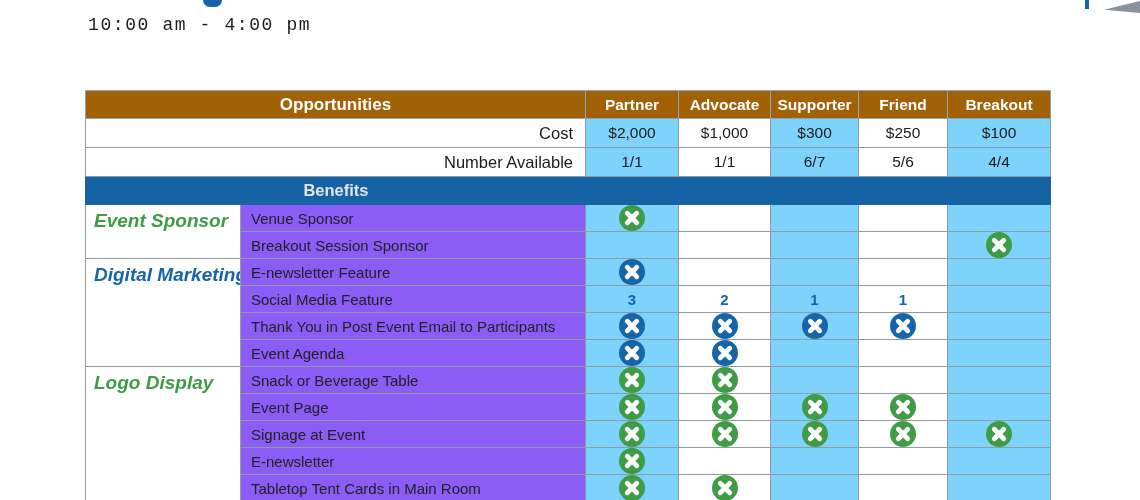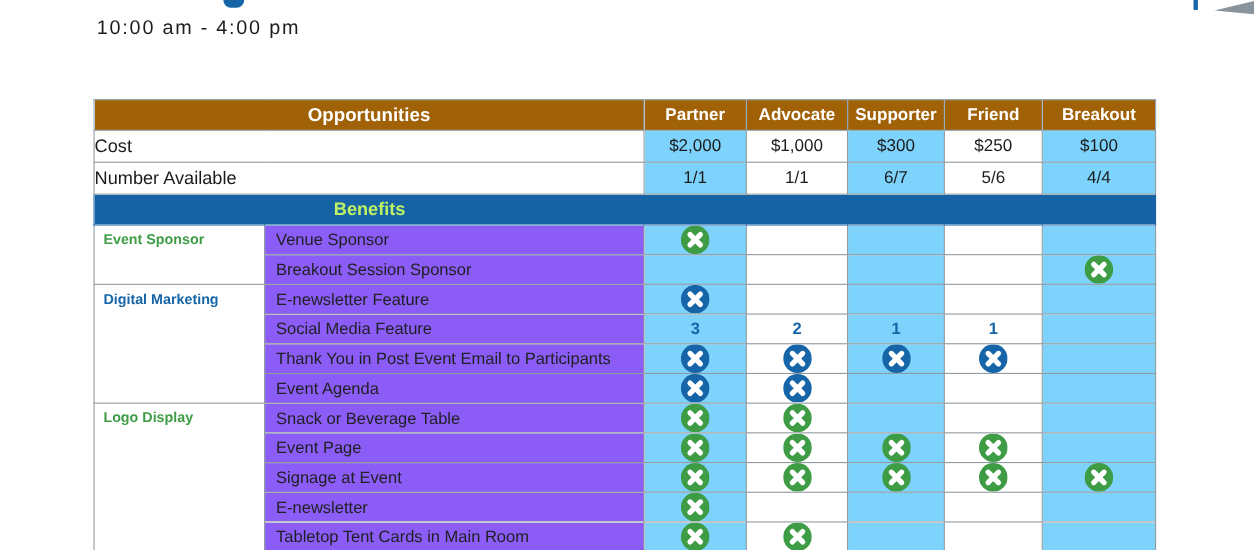--- a/index.html
+++ b/index.html
@@ -12,39 +12,39 @@
   .frag-arc{position:absolute;left:203px;top:0;width:19px;height:7px;
     background:#1565A8;border-radius:0 0 10px 10px;}
   .frag-bar{position:absolute;left:1085px;top:0;width:4px;height:9px;background:#1565A8;}
   .frag-wedge{position:absolute;left:1104px;top:1px;width:36px;height:12px;
     background:#89939C;clip-path:polygon(0 72%,100% 0,100% 100%);}
 
   
   .title-block{position:absolute;left:88px;top:9px;}
   .event-title{margin:0;font-size:22px;font-weight:400;letter-spacing:1.8px;
     color:#1c1c1c;line-height:28px;white-space:nowrap;}
-  .event-time{margin:4px 0 0 0;font-size:18px;letter-spacing:1.6px;color:#1c1c1c;line-height:24px;}
+  .event-time{margin:4px 0 0 0;font-size:18px;letter-spacing:1.6px;color:#1c1c1c;line-height:24px;font-family:Liberation Mono, monospace;}
 
   
   .sheet{position:absolute;left:85px;top:90px;}
   table{border-collapse:collapse;table-layout:fixed;width:965px;}
   td,th{border:1px solid #919B9F;padding:0;overflow:hidden;}
   .hdr-row{height:28px;}
   .hdr-row th{background:#a16207;color:#ffffff;border-color:#8FA4B5;}
   .opp-hdr{font-size:17px;font-weight:700;}
   .tier-hdr{font-size:15.5px;font-weight:700;}
   .cost-row,.num-row{height:29px;}
-  .label-cell{text-align:left;padding-right:12px;font-size:16.5px;color:#1b1b1b;background:#fff;}
+  .label-cell{text-align:right;padding-right:12px;font-size:16.5px;color:#1b1b1b;background:#fff;}
   .val{text-align:center;font-size:15.5px;color:#1b1b1b;background:#fff;}
   .tint{background:#7dd3fc;}
   .benefits-row td{background:#1563A5;height:27px;border-color:#1563A5;}
-  .benefits-label{width:500px;text-align:center;color:#bef264;font-weight:700;font-size:16.5px;}
+  .benefits-label{width:500px;text-align:center;color:#e5e5e5;font-weight:700;font-size:16.5px;}
   .body-row{height:27px;}
   .benefit{padding-left:10px;font-size:15px;color:#202124;background:#8b5cf6;white-space:nowrap;}
-  .group-cell{vertical-align:top;padding:5px 0 0 8px;font-size:13px;font-weight:700;background:#fff;white-space:nowrap;}
+  .group-cell{vertical-align:top;padding:5px 0 0 8px;font-size:19px;font-weight:700;background:#fff;white-space:nowrap;font-style:italic;}
   .g-green{color:#3E9C45;}
   .g-blue{color:#1565A8;}
   .icon-cell{text-align:center;vertical-align:middle;}
   .icon-cell svg{display:block;margin:0 auto;}
   .cell-num{font-weight:700;color:#1565A8;font-size:15px;}
 </style>
 </head>
 <body>
 
 <div class="frag-arc"></div>

